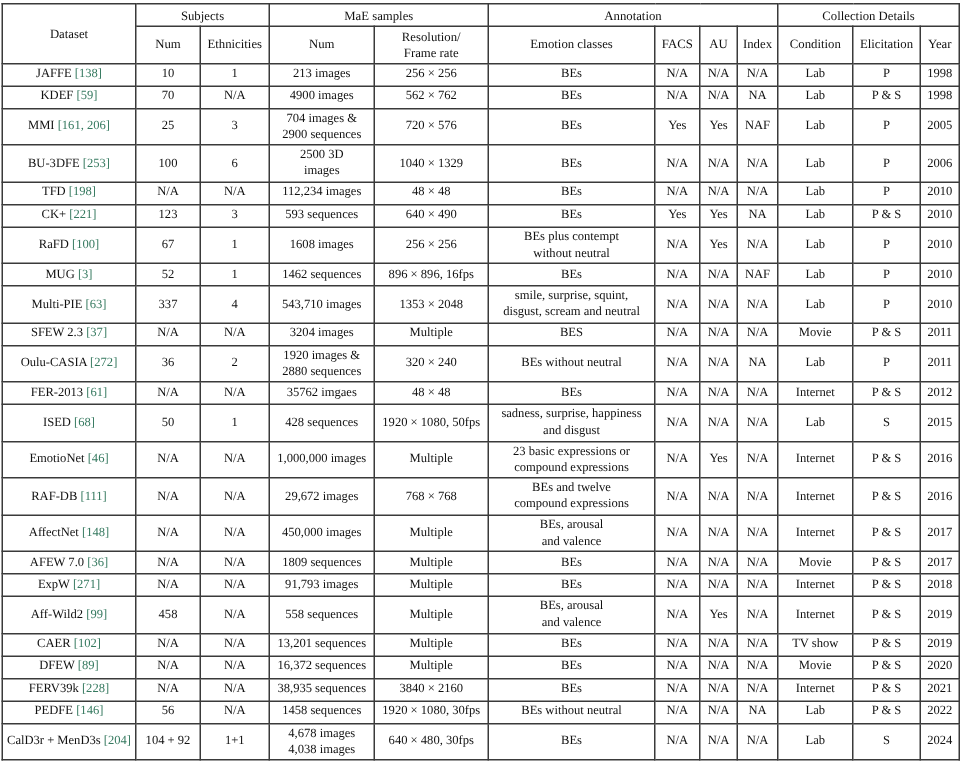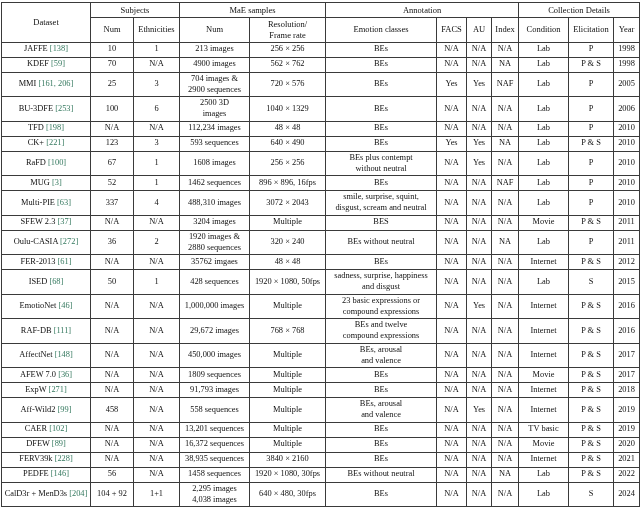--- a/index.html
+++ b/index.html
@@ -183,22 +183,22 @@
           <td>N/A</td>
           <td>NAF</td>
           <td>Lab</td>
           <td>P</td>
           <td>2010</td>
         </tr>
         <tr>
           <td><span>Multi-PIE</span><span class="cite"> [63]</span></td>
           <td>337</td>
           <td>4</td>
-          <td>488,310 images</td>
-          <td>3072 × 2043</td>
+          <td>543,710 images</td>
+          <td>1353 × 2048</td>
           <td>smile, surprise, squint,
 disgust, scream and neutral</td>
           <td>N/A</td>
           <td>N/A</td>
           <td>N/A</td>
           <td>Lab</td>
           <td>P</td>
           <td>2010</td>
         </tr>
         <tr>
@@ -350,21 +350,21 @@
         <tr>
           <td><span>CAER</span><span class="cite"> [102]</span></td>
           <td>N/A</td>
           <td>N/A</td>
           <td>13,201 sequences</td>
           <td>Multiple</td>
           <td>BEs</td>
           <td>N/A</td>
           <td>N/A</td>
           <td>N/A</td>
-          <td>TV basic</td>
+          <td>TV show</td>
           <td>P &amp; S</td>
           <td>2019</td>
         </tr>
         <tr>
           <td><span>DFEW</span><span class="cite"> [89]</span></td>
           <td>N/A</td>
           <td>N/A</td>
           <td>16,372 sequences</td>
           <td>Multiple</td>
           <td>BEs</td>
@@ -400,21 +400,21 @@
           <td>N/A</td>
           <td>NA</td>
           <td>Lab</td>
           <td>P &amp; S</td>
           <td>2022</td>
         </tr>
         <tr>
           <td><span>CalD3r + MenD3s</span><span class="cite"> [204]</span></td>
           <td>104 + 92</td>
           <td>1+1</td>
-          <td>2,295 images
+          <td>4,678 images
 4,038 images</td>
           <td>640 × 480, 30fps</td>
           <td>BEs</td>
           <td>N/A</td>
           <td>N/A</td>
           <td>N/A</td>
           <td>Lab</td>
           <td>S</td>
           <td>2024</td>
         </tr>

